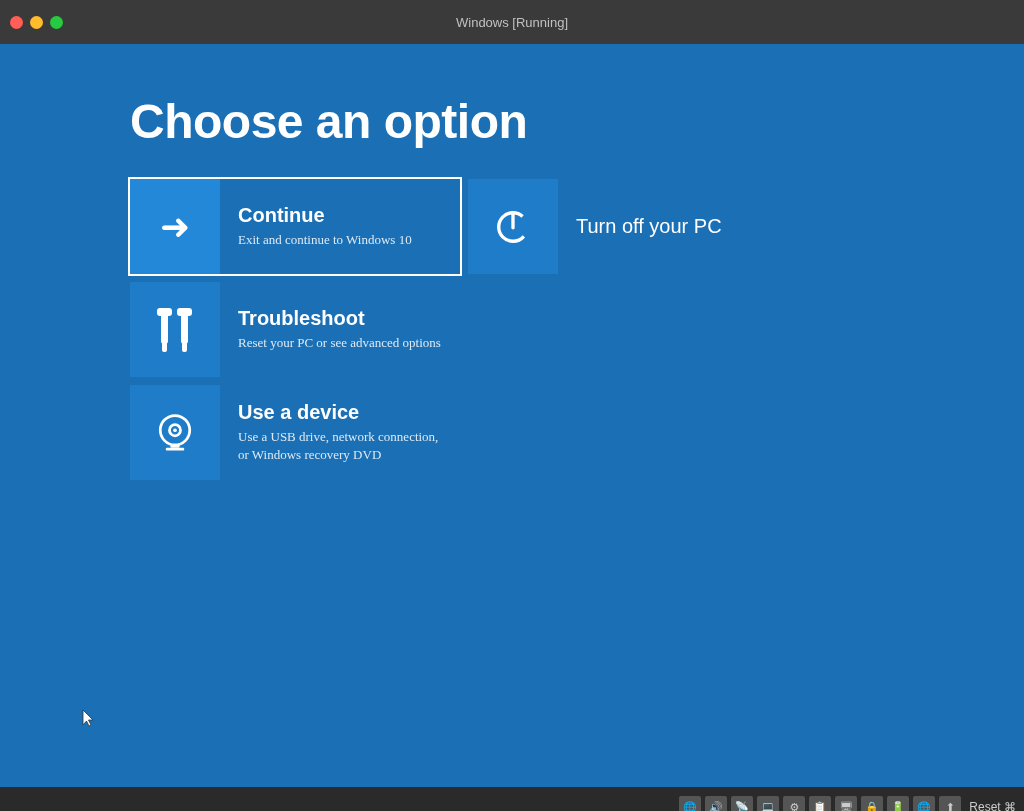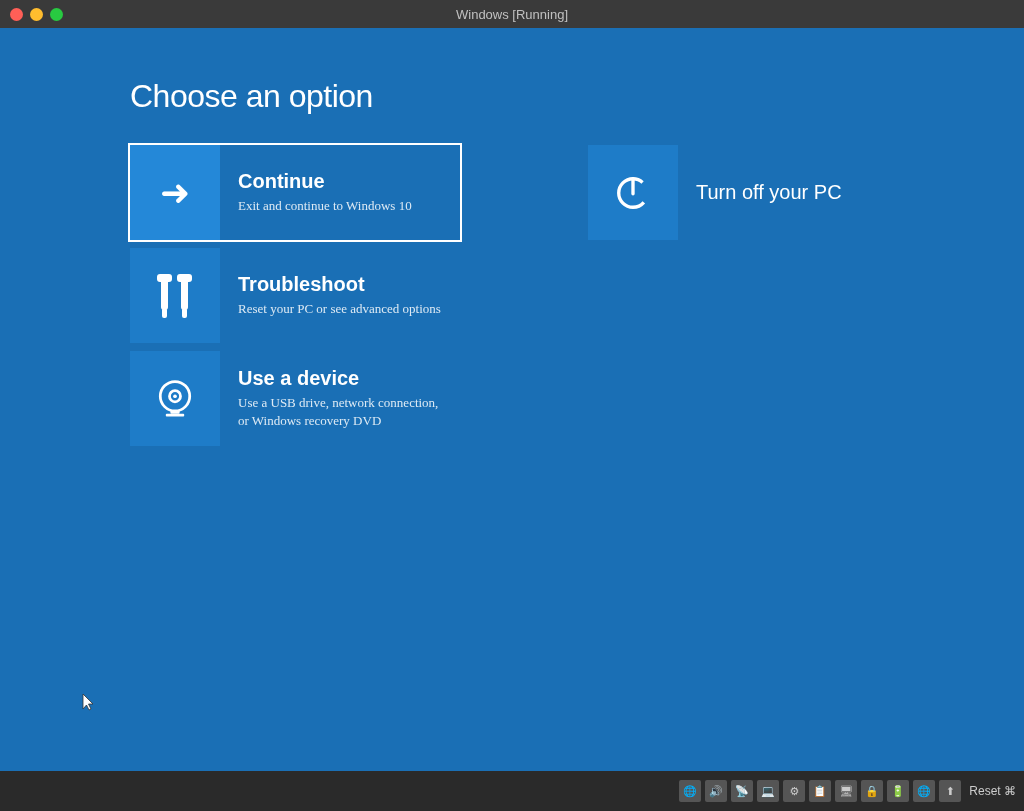--- a/index.html
+++ b/index.html
@@ -8,21 +8,21 @@
       width: 1024px;
       height: 811px;
       background: #1a1a1a;
       font-family: 'Segoe UI', Arial, sans-serif;
       overflow: hidden;
     }
 
     
     .title-bar {
       width: 100%;
-      height: 28px;
+      height: 44px;
       background: #3a3a3a;
       display: flex;
       align-items: center;
       justify-content: center;
       position: relative;
     }
 
     .title-bar-buttons {
       position: absolute;
       left: 10px;
@@ -60,22 +60,22 @@
     
     .main-content {
       flex: 1;
       padding: 50px 130px;
       display: flex;
       flex-direction: column;
     }
 
     .page-title {
       color: white;
-      font-size: 32px;
-      font-weight: 400;
+      font-size: 48px;
+      font-weight: 700;
       margin-bottom: 30px;
       letter-spacing: -0.5px;
     }
 
     .options-grid {
       display: flex;
       flex-direction: column;
       gap: 8px;
     }
 
@@ -243,21 +243,21 @@
         <div class="option-tile selected">
           <div class="tile-icon">
             <span class="arrow-icon">➜</span>
           </div>
           <div class="tile-text">
             <div class="tile-title">Continue</div>
             <div class="tile-subtitle">Exit and continue to Windows 10</div>
           </div>
         </div>
 
-        <div class="turnoff-tile" style="margin-left: 120px;">
+        <div class="turnoff-tile" style="">
           <div class="turnoff-icon">
             <svg class="power-svg" viewBox="0 0 50 50" fill="none" xmlns="http://www.w3.org/2000/svg">
               <circle cx="25" cy="25" r="17" stroke="white" stroke-width="4" fill="none" stroke-dasharray="80 25" stroke-dashoffset="-12"></circle>
               <line x1="25" y1="8" x2="25" y2="26" stroke="white" stroke-width="4" stroke-linecap="round"></line>
             </svg>
           </div>
           <div class="turnoff-text">Turn off your PC</div>
         </div>
 
       </div>

